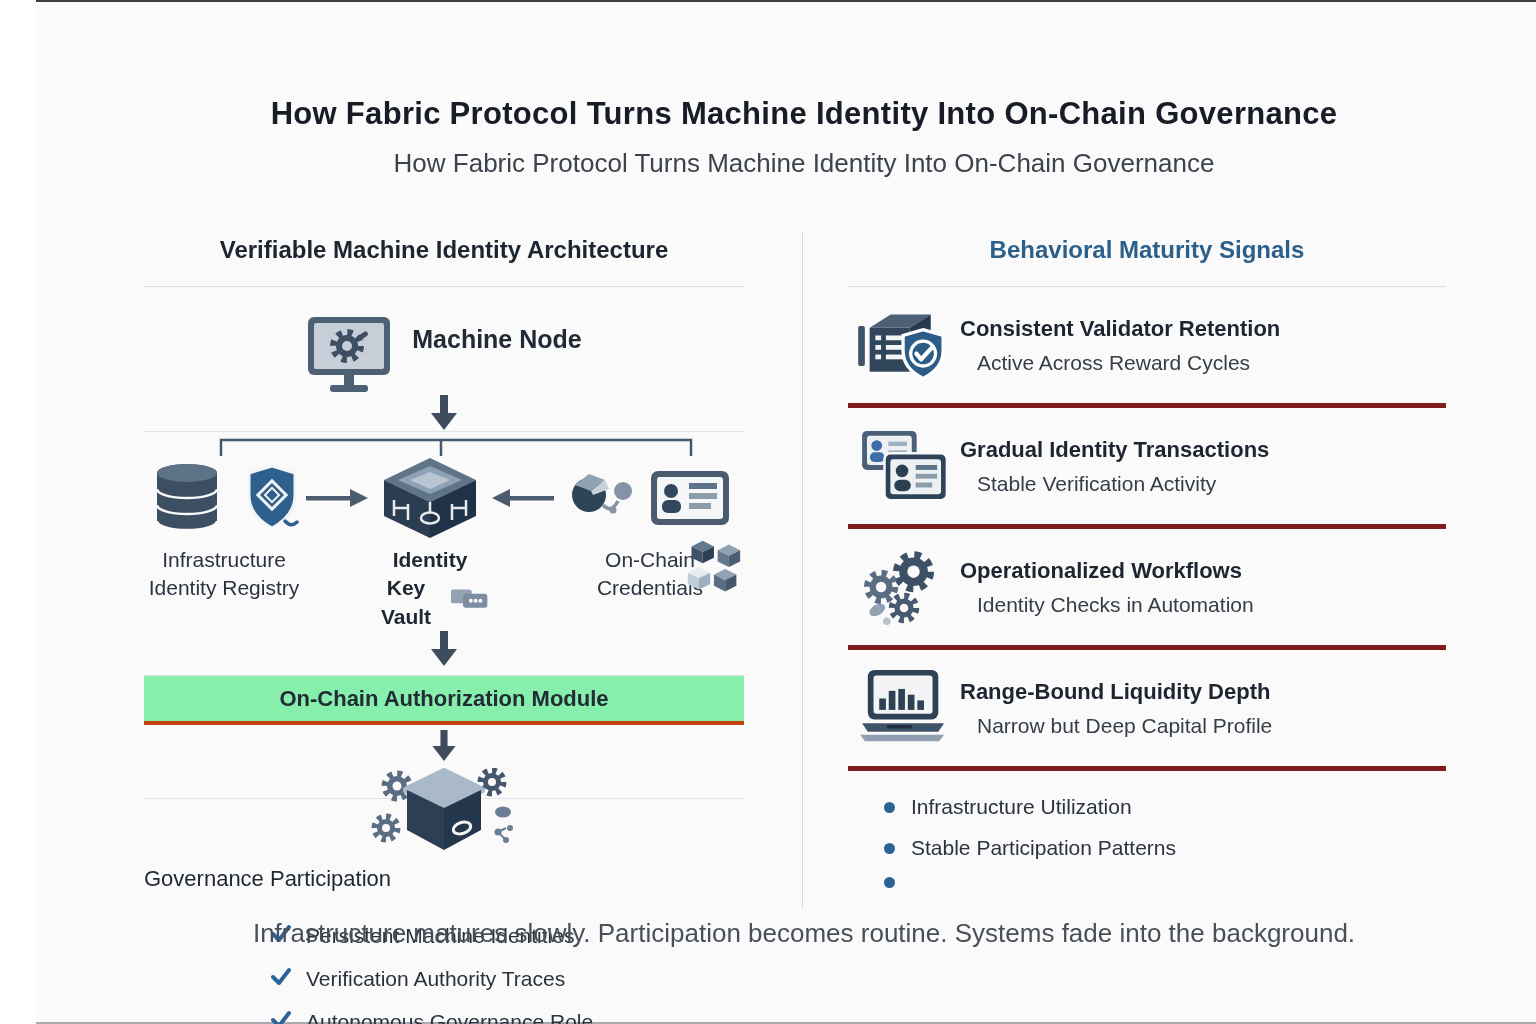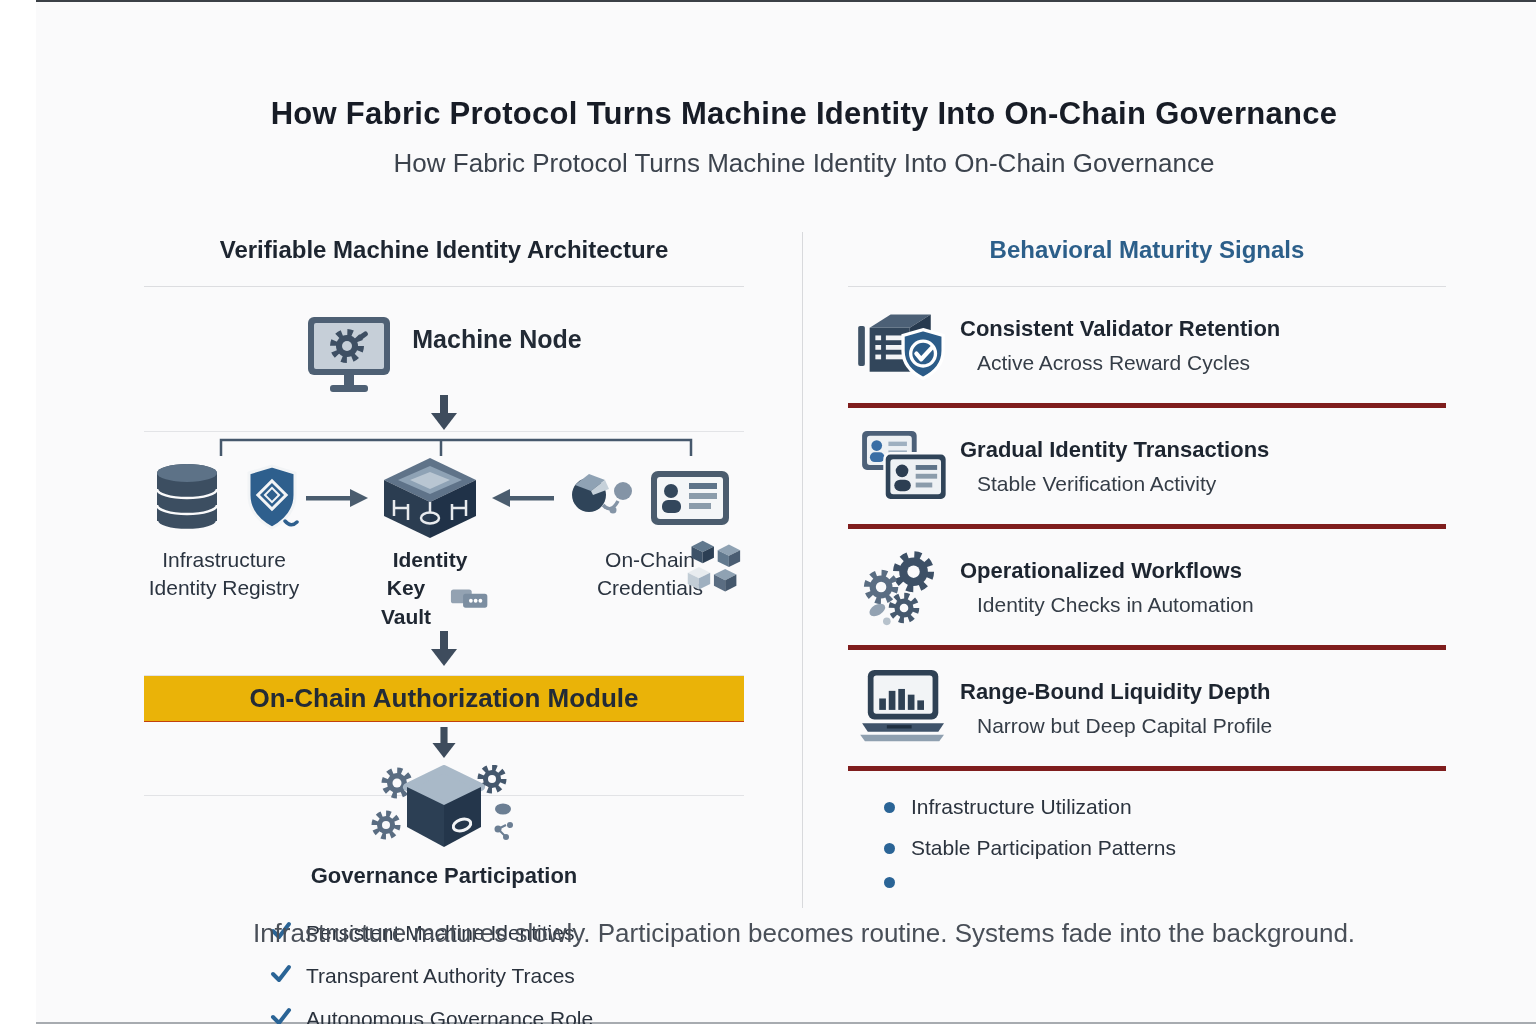--- a/index.html
+++ b/index.html
@@ -38,27 +38,27 @@
 
   .flow-grid { display:grid; grid-template-columns:160px 66px 120px 66px 188px; align-items:center; }
   .flow-cell { display:flex; justify-content:center; align-items:center; }
   .flow-labels { display:grid; grid-template-columns:160px 66px 120px 66px 188px; margin-top:6px; }
   .flow-label { text-align:center; font-size:21px; line-height:1.35; color:#2b3440; }
   .flow-label.bold { font-weight:700; color:#1f2732; }
   .vault-label-line { display:inline-flex; align-items:center; gap:8px; }
   .cred-label-wrap { position:relative; }
   .cred-cubes { position:absolute; right:2px; top:-6px; line-height:0; }
 
-  .auth-band { margin-top:8px; height:45px; background:#eab308; border-top:1px solid #e2e2e5; border-bottom:1px solid #c2410c;
-    display:flex; align-items:center; justify-content:center; font-size:26px; font-weight:700; color:#232b36; }
+  .auth-band { margin-top:8px; height:45px; background:#86efac; border-top:1px solid #e2e2e5; border-bottom:4px solid #c2410c;
+    display:flex; align-items:center; justify-content:center; font-size:22px; font-weight:700; color:#232b36; }
 
   .gov-wrap { position:relative; text-align:center; margin-top:6px; }
   .gov-rule { position:absolute; left:0; right:0; top:30px; height:1px; background:#e2e3e6; }
   .gov-wrap svg { position:relative; }
-  .gov-label { text-align:center; font-size:22px; font-weight:700; color:#1f2732; margin-top:8px; }
+  .gov-label { text-align:left; font-size:22px; font-weight:400; color:#1f2732; margin-top:8px; }
 
   .checklist { margin:30px 0 0 126px; display:flex; flex-direction:column; gap:16px; }
   .check-item { display:flex; align-items:center; gap:14px; font-size:21px; color:#2a323d; }
 
   
   .signal-row { display:flex; align-items:center; border-bottom:5px solid #7f1d1d; padding:13px 0; min-height:90px; }
   .signal-icon { width:112px; display:flex; justify-content:center; flex:0 0 112px; }
   .signal-text { }
   .signal-title { font-size:22px; font-weight:700; color:#1d2530; }
   .signal-sub { font-size:21px; color:#353d47; margin-top:9px; padding-left:17px; }
@@ -286,21 +286,21 @@
         <div class="check-item">
           <span><svg width="22" height="22" viewBox="0 0 22 22">
                 <path d="M3,12 l6,6 L19,5" stroke="#2a6496" stroke-width="4" fill="none" stroke-linecap="round" stroke-linejoin="round"></path>
               </svg></span>
           <span>Persistent Machine Identities</span>
         </div>
         <div class="check-item">
           <span><svg width="22" height="22" viewBox="0 0 22 22">
                 <path d="M3,12 l6,6 L19,5" stroke="#2a6496" stroke-width="4" fill="none" stroke-linecap="round" stroke-linejoin="round"></path>
               </svg></span>
-          <span>Transparent Authority Traces</span>
+          <span>Verification Authority Traces</span>
         </div>
         <div class="check-item">
           <span><svg width="22" height="22" viewBox="0 0 22 22">
                 <path d="M3,12 l6,6 L19,5" stroke="#2a6496" stroke-width="4" fill="none" stroke-linecap="round" stroke-linejoin="round"></path>
               </svg></span>
           <span>Autonomous Governance Role</span>
         </div>
       </div>
     </section>
 

